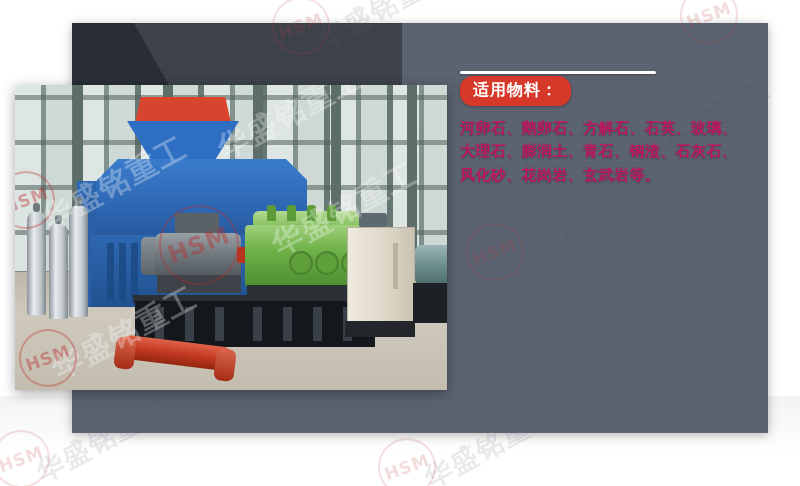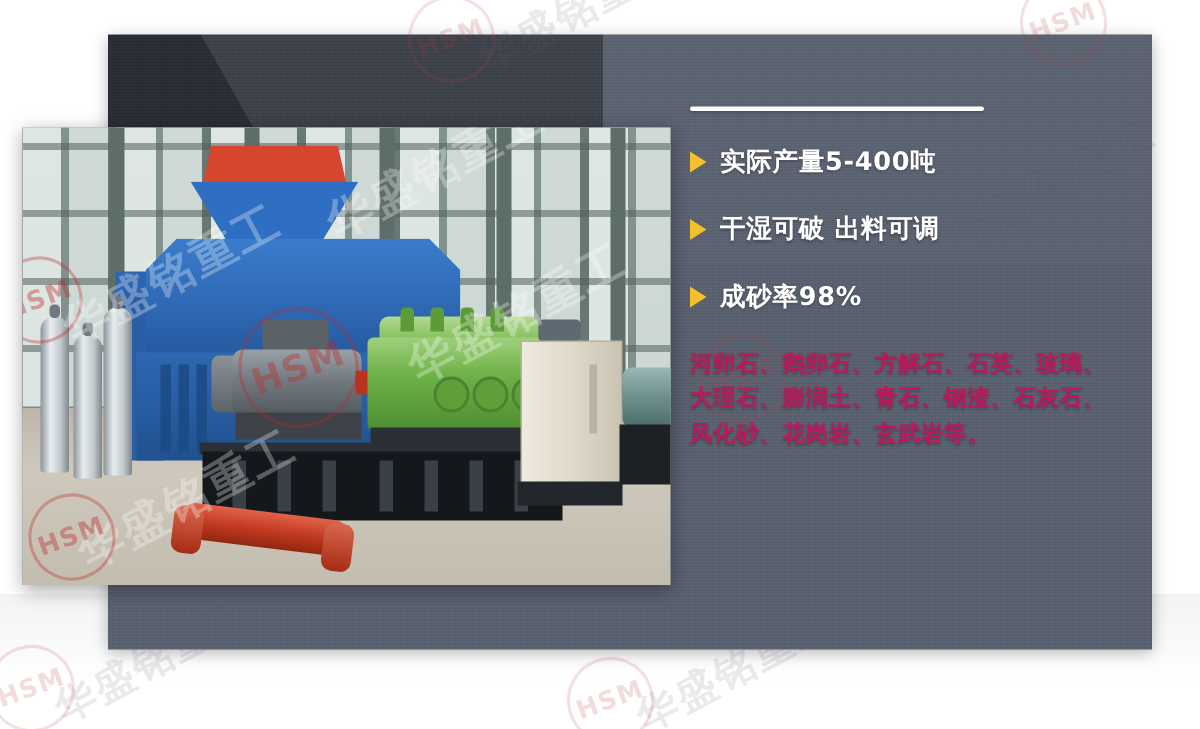--- a/index.html
+++ b/index.html
@@ -342,35 +342,22 @@
     <div class="wm wm-text" style="left:250px;top:104px;font-size:30px;">华盛铭重工</div>
     <div class="wm wm-text" style="left:30px;top:228px;font-size:30px;">华盛铭重工</div>
     <div class="wm" style="left:4px;top:244px;">
       <div class="wm-logo">HSM</div>
     </div>
   </div>
 
   <div class="content">
     <div class="rule"></div>
 
-    <div class="bullets">
-      <div class="bullet">
-        <span class="arrow"></span>
-        <span class="bullet-text">实际产量5-400吨</span>
-      </div>
-      <div class="bullet">
-        <span class="arrow"></span>
-        <span class="bullet-text">干湿可破  出料可调</span>
-      </div>
-      <div class="bullet">
-        <span class="arrow"></span>
-        <span class="bullet-text">成砂率98%</span>
-      </div>
-    </div>
-
+
+    <div class="badge">适用物料：</div>
     <div class="materials">河卵石、鹅卵石、方解石、石英、玻璃、大理石、膨润土、青石、钢渣、石灰石、风化砂、花岗岩、玄武岩等。</div>
   </div>
 
   <div class="wm" style="left:378px;top:438px;">
     <div class="wm-logo pale">HSM</div>
   </div>
   <div class="wm wm-text dark" style="left:418px;top:428px;font-size:27px;">华盛铭重工</div>
 
   <div class="wm" style="left:-8px;top:430px;">
     <div class="wm-logo pale">HSM</div>

